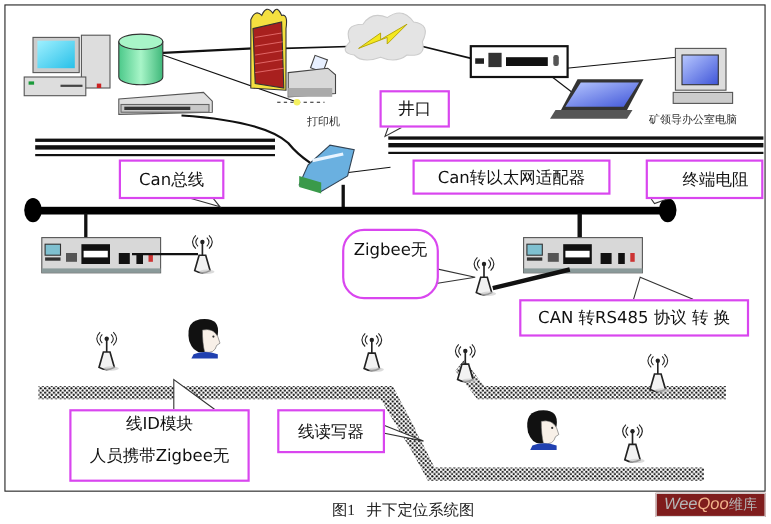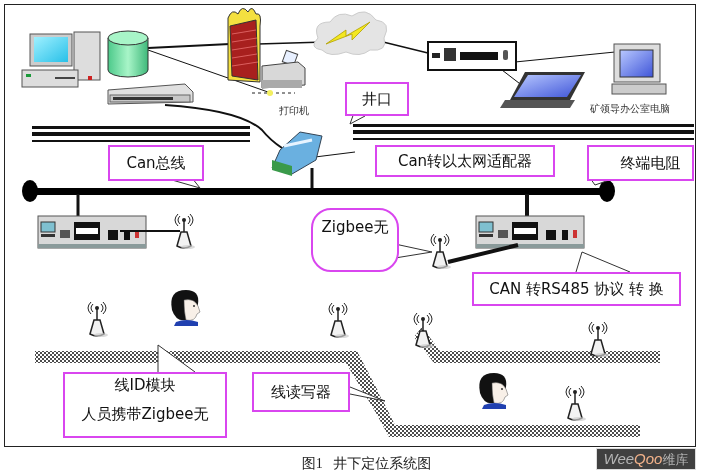--- a/index.html
+++ b/index.html
@@ -2,21 +2,21 @@
 <html><head>
 <meta charset="utf-8">
 <style>
   html,body{margin:0;padding:0;background:#fff;}
   body{width:701px;height:476px;position:relative;overflow:hidden;font-family:"DejaVu Sans","Liberation Sans",sans-serif;}
   #frame{position:absolute;left:4px;top:4px;width:690px;height:441px;border:1px solid #222;background:#fff;}
   svg{position:absolute;left:0;top:0;}
   .callout{position:absolute;background:#fff;border:2px solid #d946ef;font-size:15px;color:#111;text-align:center;line-height:22px;white-space:nowrap;}
   .lbl{position:absolute;font-size:10px;color:#333;white-space:nowrap;}
   #caption{position:absolute;left:16px;width:701px;top:455px;text-align:center;font-family:Liberation Serif, serif;font-size:14px;color:#222;}
-  #watermark{position:absolute;left:596px;top:448px;width:98px;height:20px;border:1px solid #ddd;background:#404040;font-family:"Liberation Sans",sans-serif;font-size:15px;font-style:italic;color:#b5b5b5;text-align:center;line-height:20px;}
+  #watermark{position:absolute;left:596px;top:448px;width:98px;height:20px;border:1px solid #ddd;background:#7f1d1d;font-family:"Liberation Sans",sans-serif;font-size:15px;font-style:italic;color:#b5b5b5;text-align:center;line-height:20px;}
   #watermark .oo{color:#f2b28a;}
 </style>
 </head>
 <body>
 
 <div id="frame"></div>
 
 <svg width="701" height="476">
   <defs>
     <pattern id="gravel" width="4" height="4" patternUnits="userSpaceOnUse">

